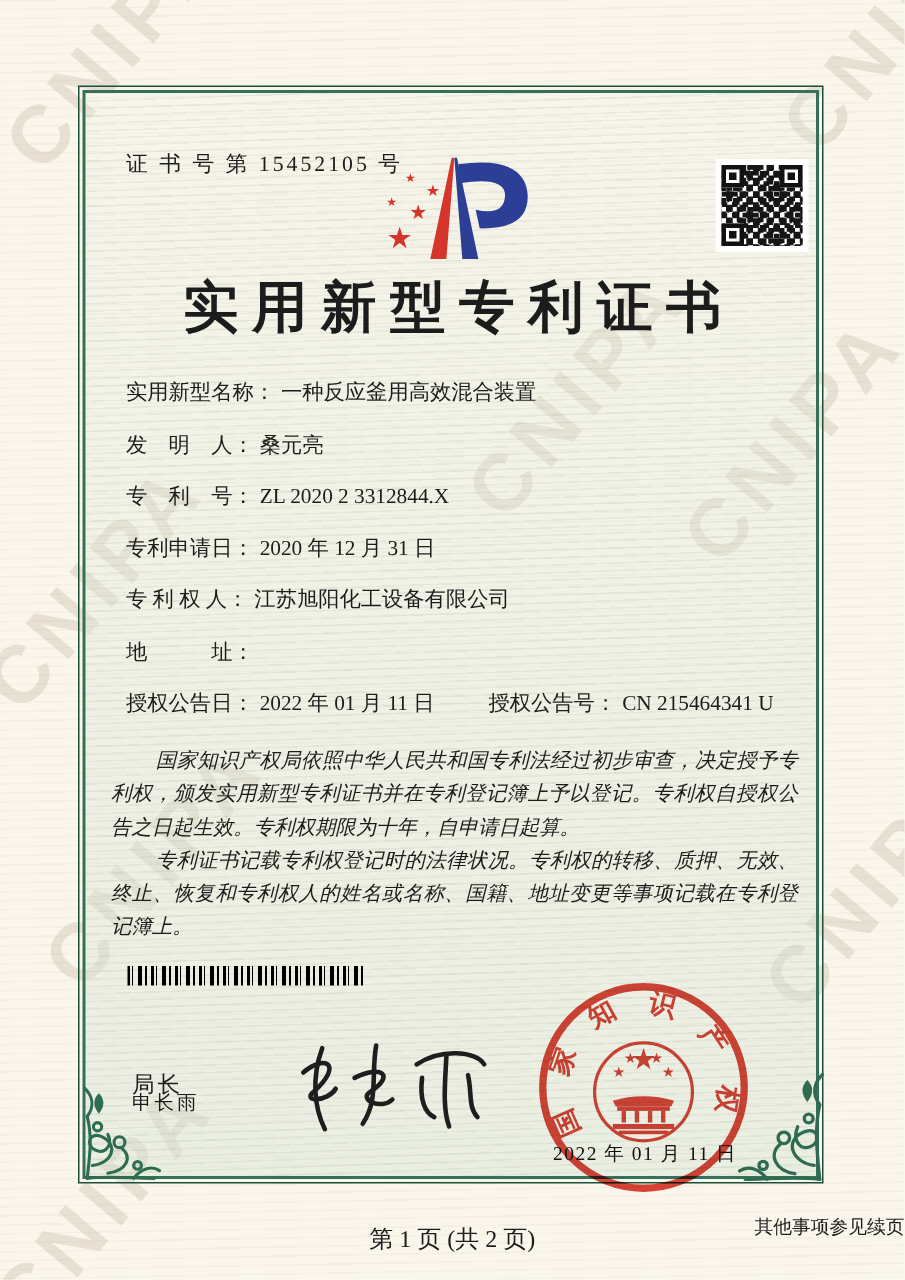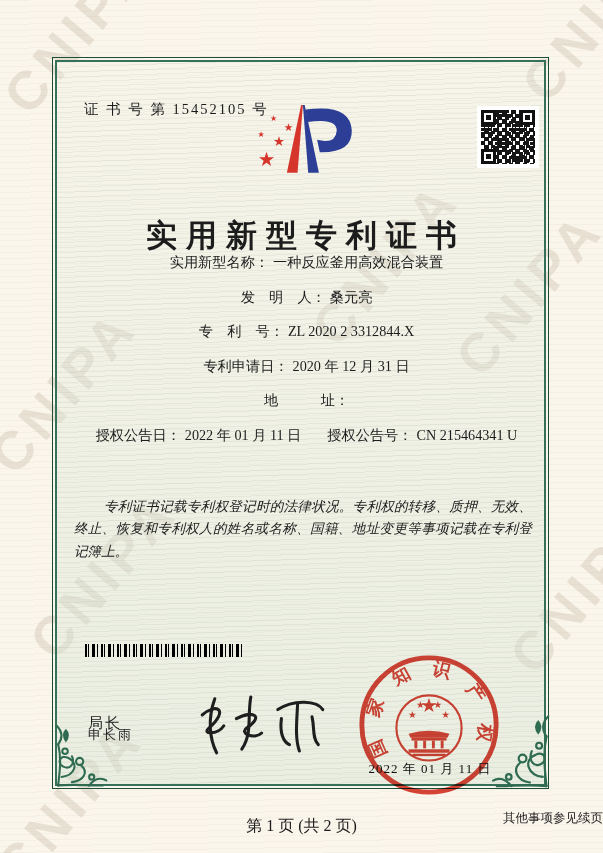--- a/index.html
+++ b/index.html
@@ -52,27 +52,27 @@
       #fff;
   }
   .qr-finder{
     position:absolute;width:15px;height:15px;border:3px solid #111;background:#fff;box-sizing:border-box;
   }
   .qr-finder::after{content:"";position:absolute;left:2px;top:2px;width:5px;height:5px;background:#111;}
   .qr-finder.tl{left:4px;top:4px;} .qr-finder.tr{right:4px;top:4px;} .qr-finder.bl{left:4px;bottom:4px;}
 
   .title{
     position:absolute;left:0;right:0;top:180px;text-align:center;z-index:3;
-    font-size:31px;font-weight:bold;letter-spacing:9px;text-indent:9px;margin-top:35px;
+    font-size:37px;font-weight:bold;letter-spacing:9px;text-indent:9px;
   }
   .fields{position:absolute;left:84px;top:253px;width:445px;z-index:3;font-size:14.2px;}
-  .row{display:flex;line-height:19px;margin-bottom:15.5px;white-space:nowrap;justify-content:center;}
+  .row{display:flex;line-height:19px;margin-bottom:15.5px;white-space:nowrap;}
   .row .lbl{flex:0 0 auto;}
   .row .val{margin-left:4px;}
-  .row.grant{gap:26px;}
+  .row.grant{gap:36px;}
   .pair{display:flex;}
 
   .paras{
     position:absolute;left:74px;top:496px;width:458px;z-index:3;
     font-size:13.6px;line-height:1.64;text-align:justify;font-style:italic;
   }
   .paras p{margin:0;text-indent:2.2em;}
 
   .barcode{
     position:absolute;left:85px;top:644px;width:158px;height:13px;z-index:3;
@@ -178,35 +178,40 @@
     </div>
     <div class="row">
       <span class="lbl">专　利　号：</span>
       <span class="val">ZL 2020 2 3312844.X</span>
     </div>
     <div class="row">
       <span class="lbl">专利申请日：</span>
       <span class="val">2020 年 12 月 31 日</span>
     </div>
     <div class="row">
+      <span class="lbl">专 利 权 人：</span>
+      <span class="val">江苏旭阳化工设备有限公司</span>
+    </div>
+    <div class="row">
       <span class="lbl">地　　　址：</span>
     </div>
     <div class="row grant">
       <span class="pair">
         <span class="lbl">授权公告日：</span>
         <span class="val">2022 年 01 月 11 日</span>
       </span>
       <span class="pair">
         <span class="lbl">授权公告号：</span>
         <span class="val">CN 215464341 U</span>
       </span>
     </div>
   </div>
 
   <div class="paras">
+    <p>国家知识产权局依照中华人民共和国专利法经过初步审查，决定授予专利权，颁发实用新型专利证书并在专利登记簿上予以登记。专利权自授权公告之日起生效。专利权期限为十年，自申请日起算。</p>
     <p>专利证书记载专利权登记时的法律状况。专利权的转移、质押、无效、终止、恢复和专利权人的姓名或名称、国籍、地址变更等事项记载在专利登记簿上。</p>
   </div>
 
   <div class="barcode"></div>
 
   <div class="sig-title">局长</div>
   <div class="sig-name">申长雨</div>
   <div class="sig-script">
     <svg width="150" height="72" viewBox="0 0 160 80" fill="none" stroke="#1e1e1e" stroke-width="3.4" stroke-linecap="round">
       <path d="M22 12 C14 34 16 56 24 72"></path>

